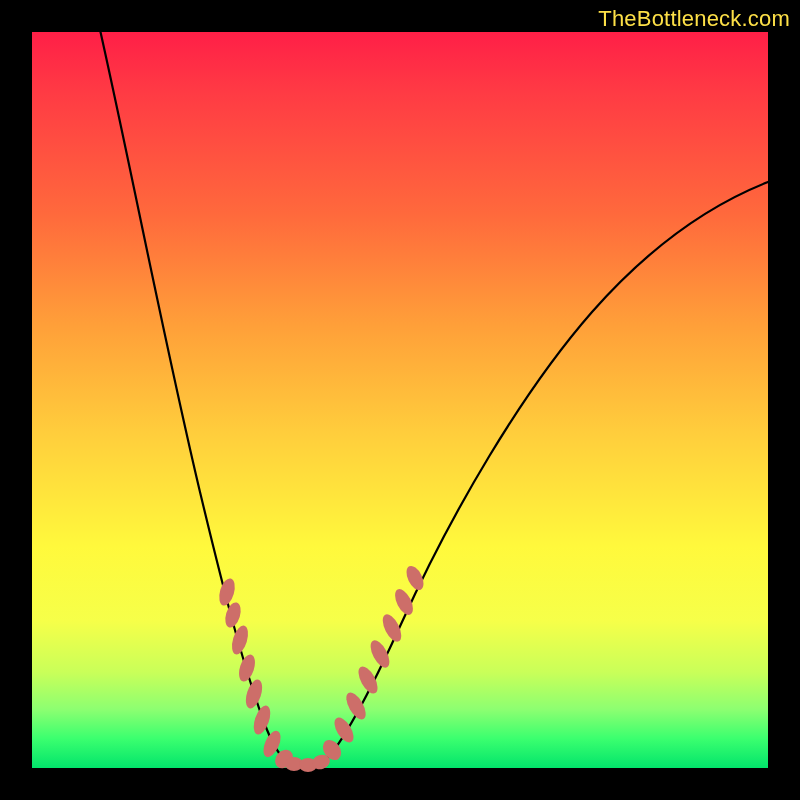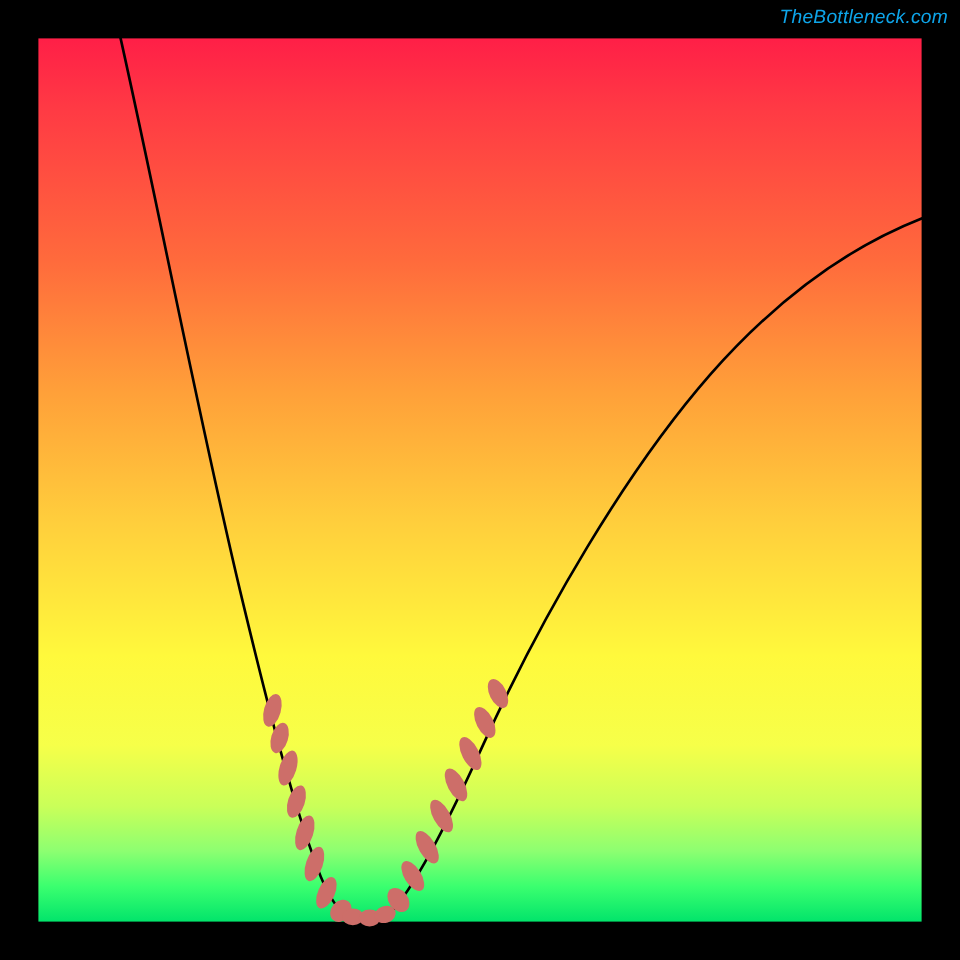--- a/index.html
+++ b/index.html
@@ -14,25 +14,24 @@
   .outer {
     position: relative;
     width: 800px;
     height: 800px;
     background: #000;
   }
   .watermark {
     position: absolute;
     top: 6px;
     right: 10px;
-    color: #0ea5e9;
-    font-size: 16px;
+    color: #fde047;
+    font-size: 22px;
     letter-spacing: 0.2px;
     z-index: 10;
-    font-style: italic;
   }
   
   .plot {
     position: absolute;
     left: 32px;
     top: 32px;
     width: 736px;
     height: 736px;
     
     background: linear-gradient(

